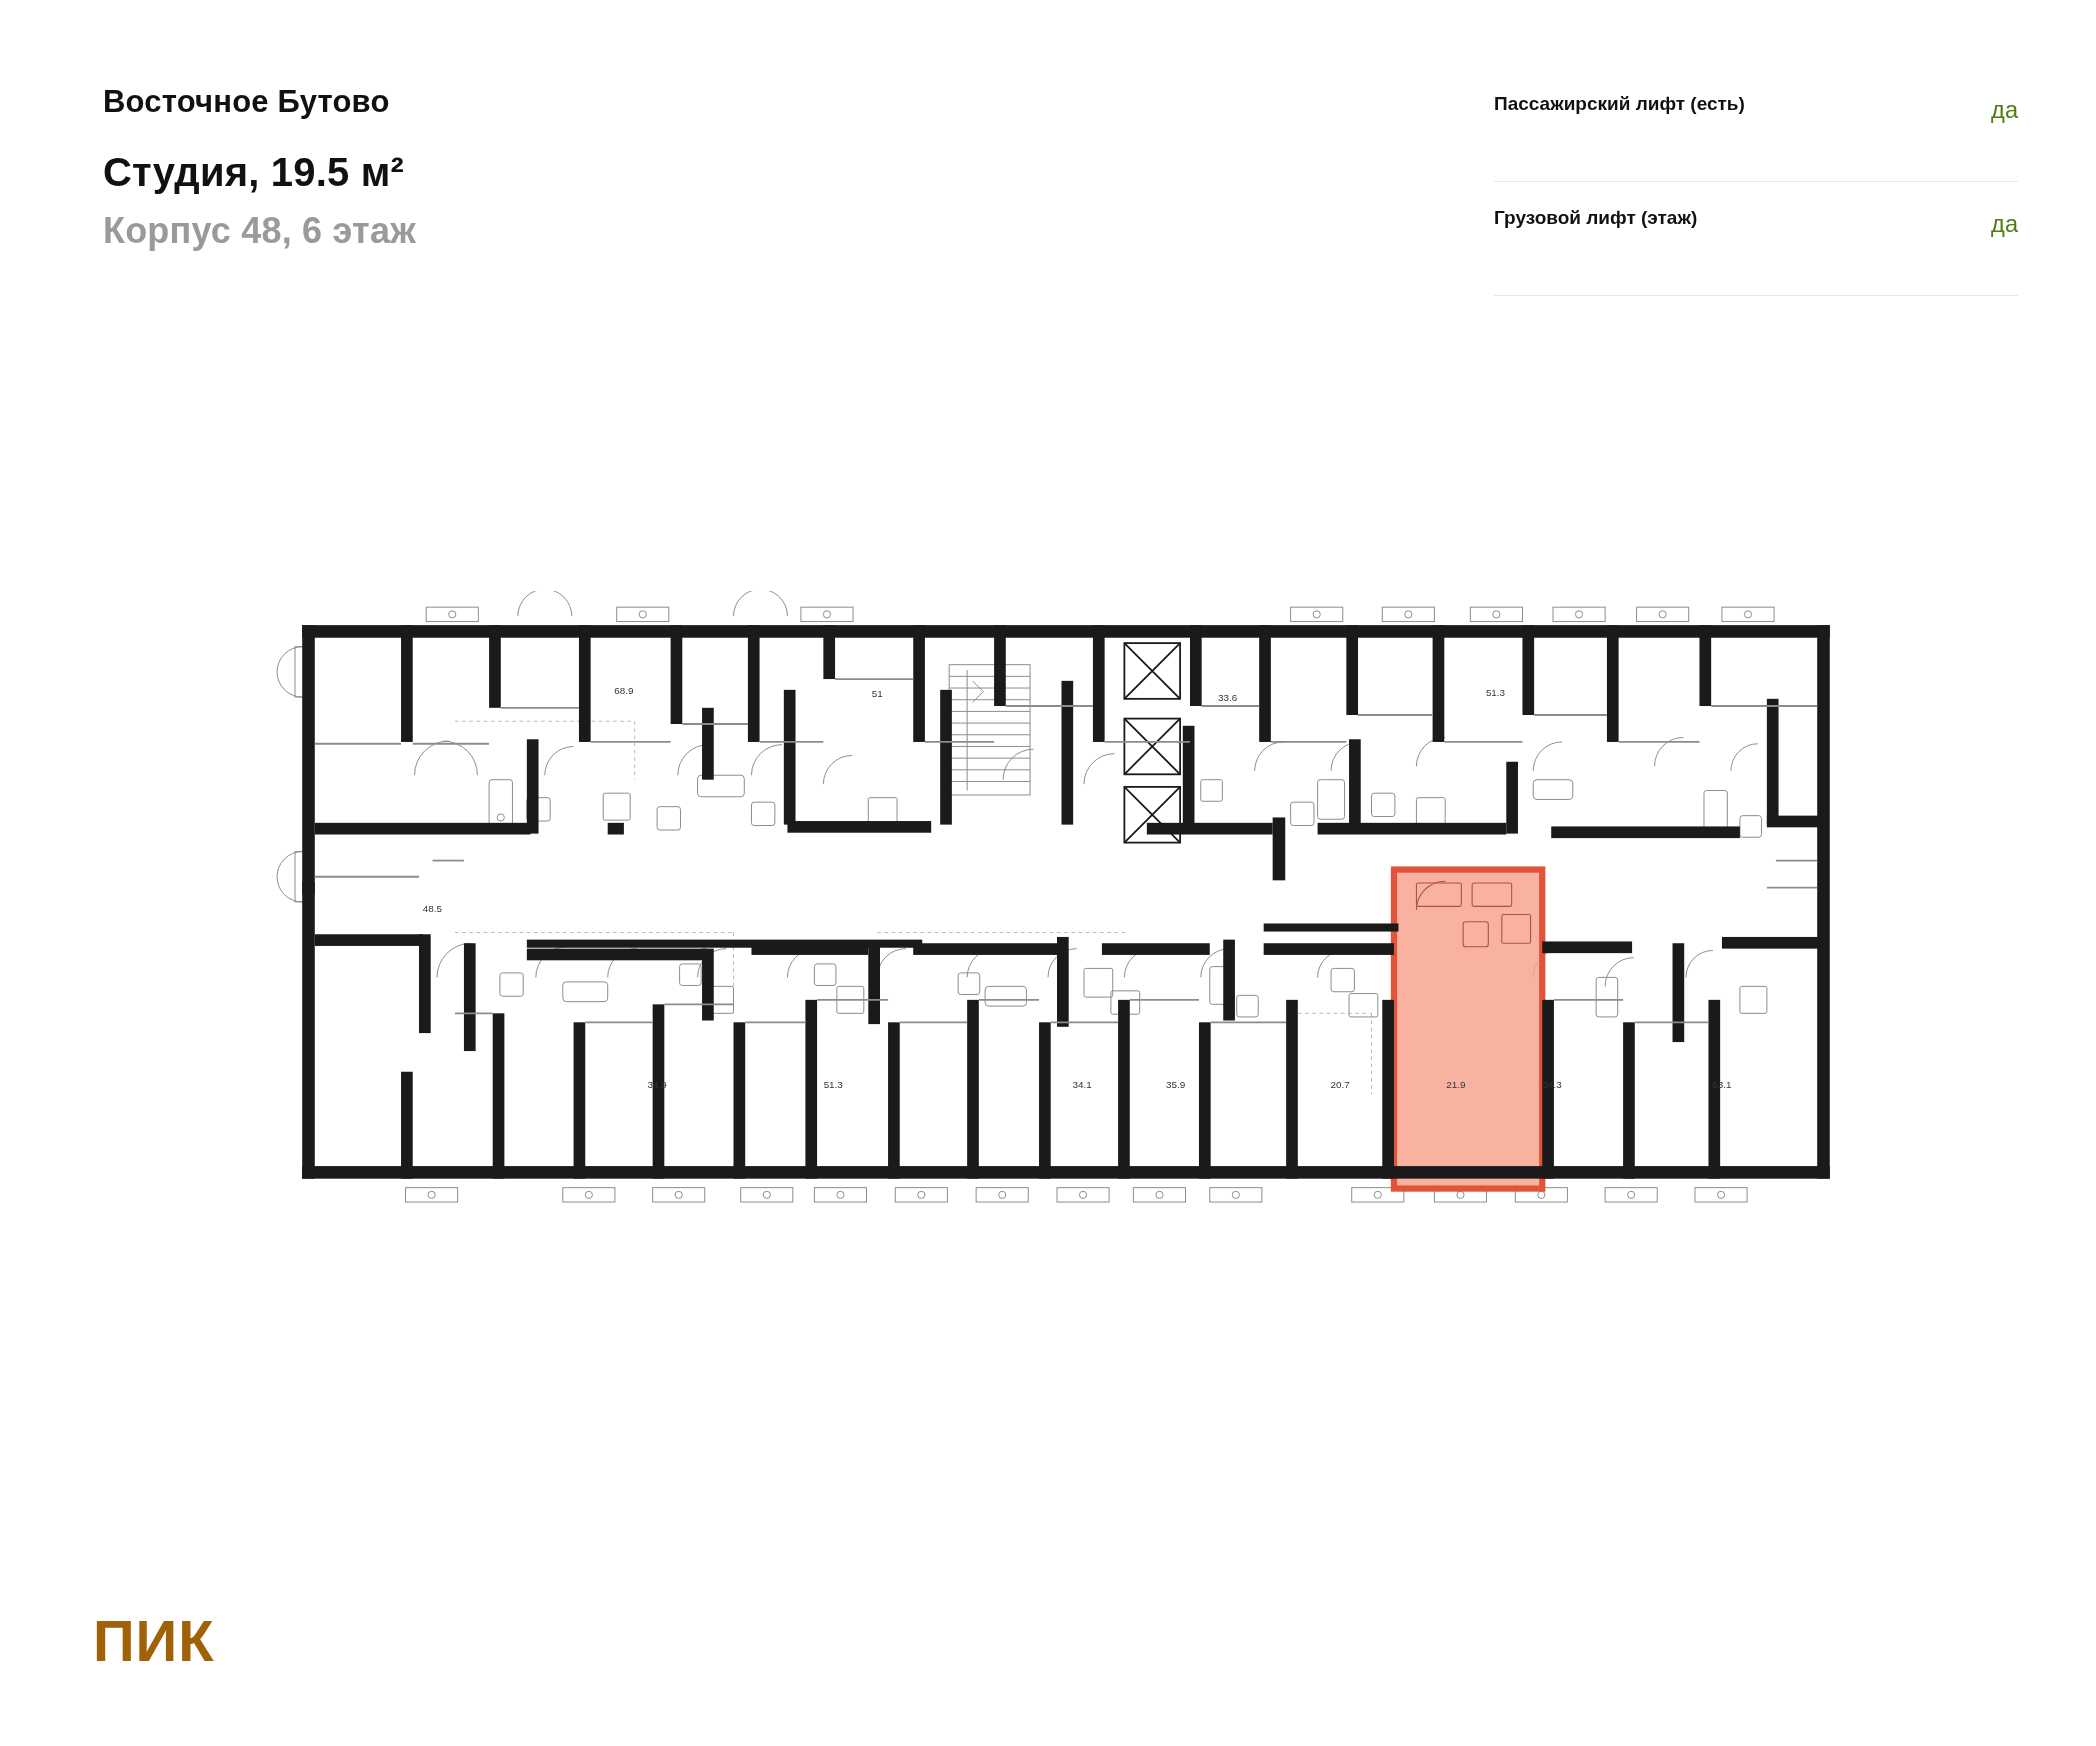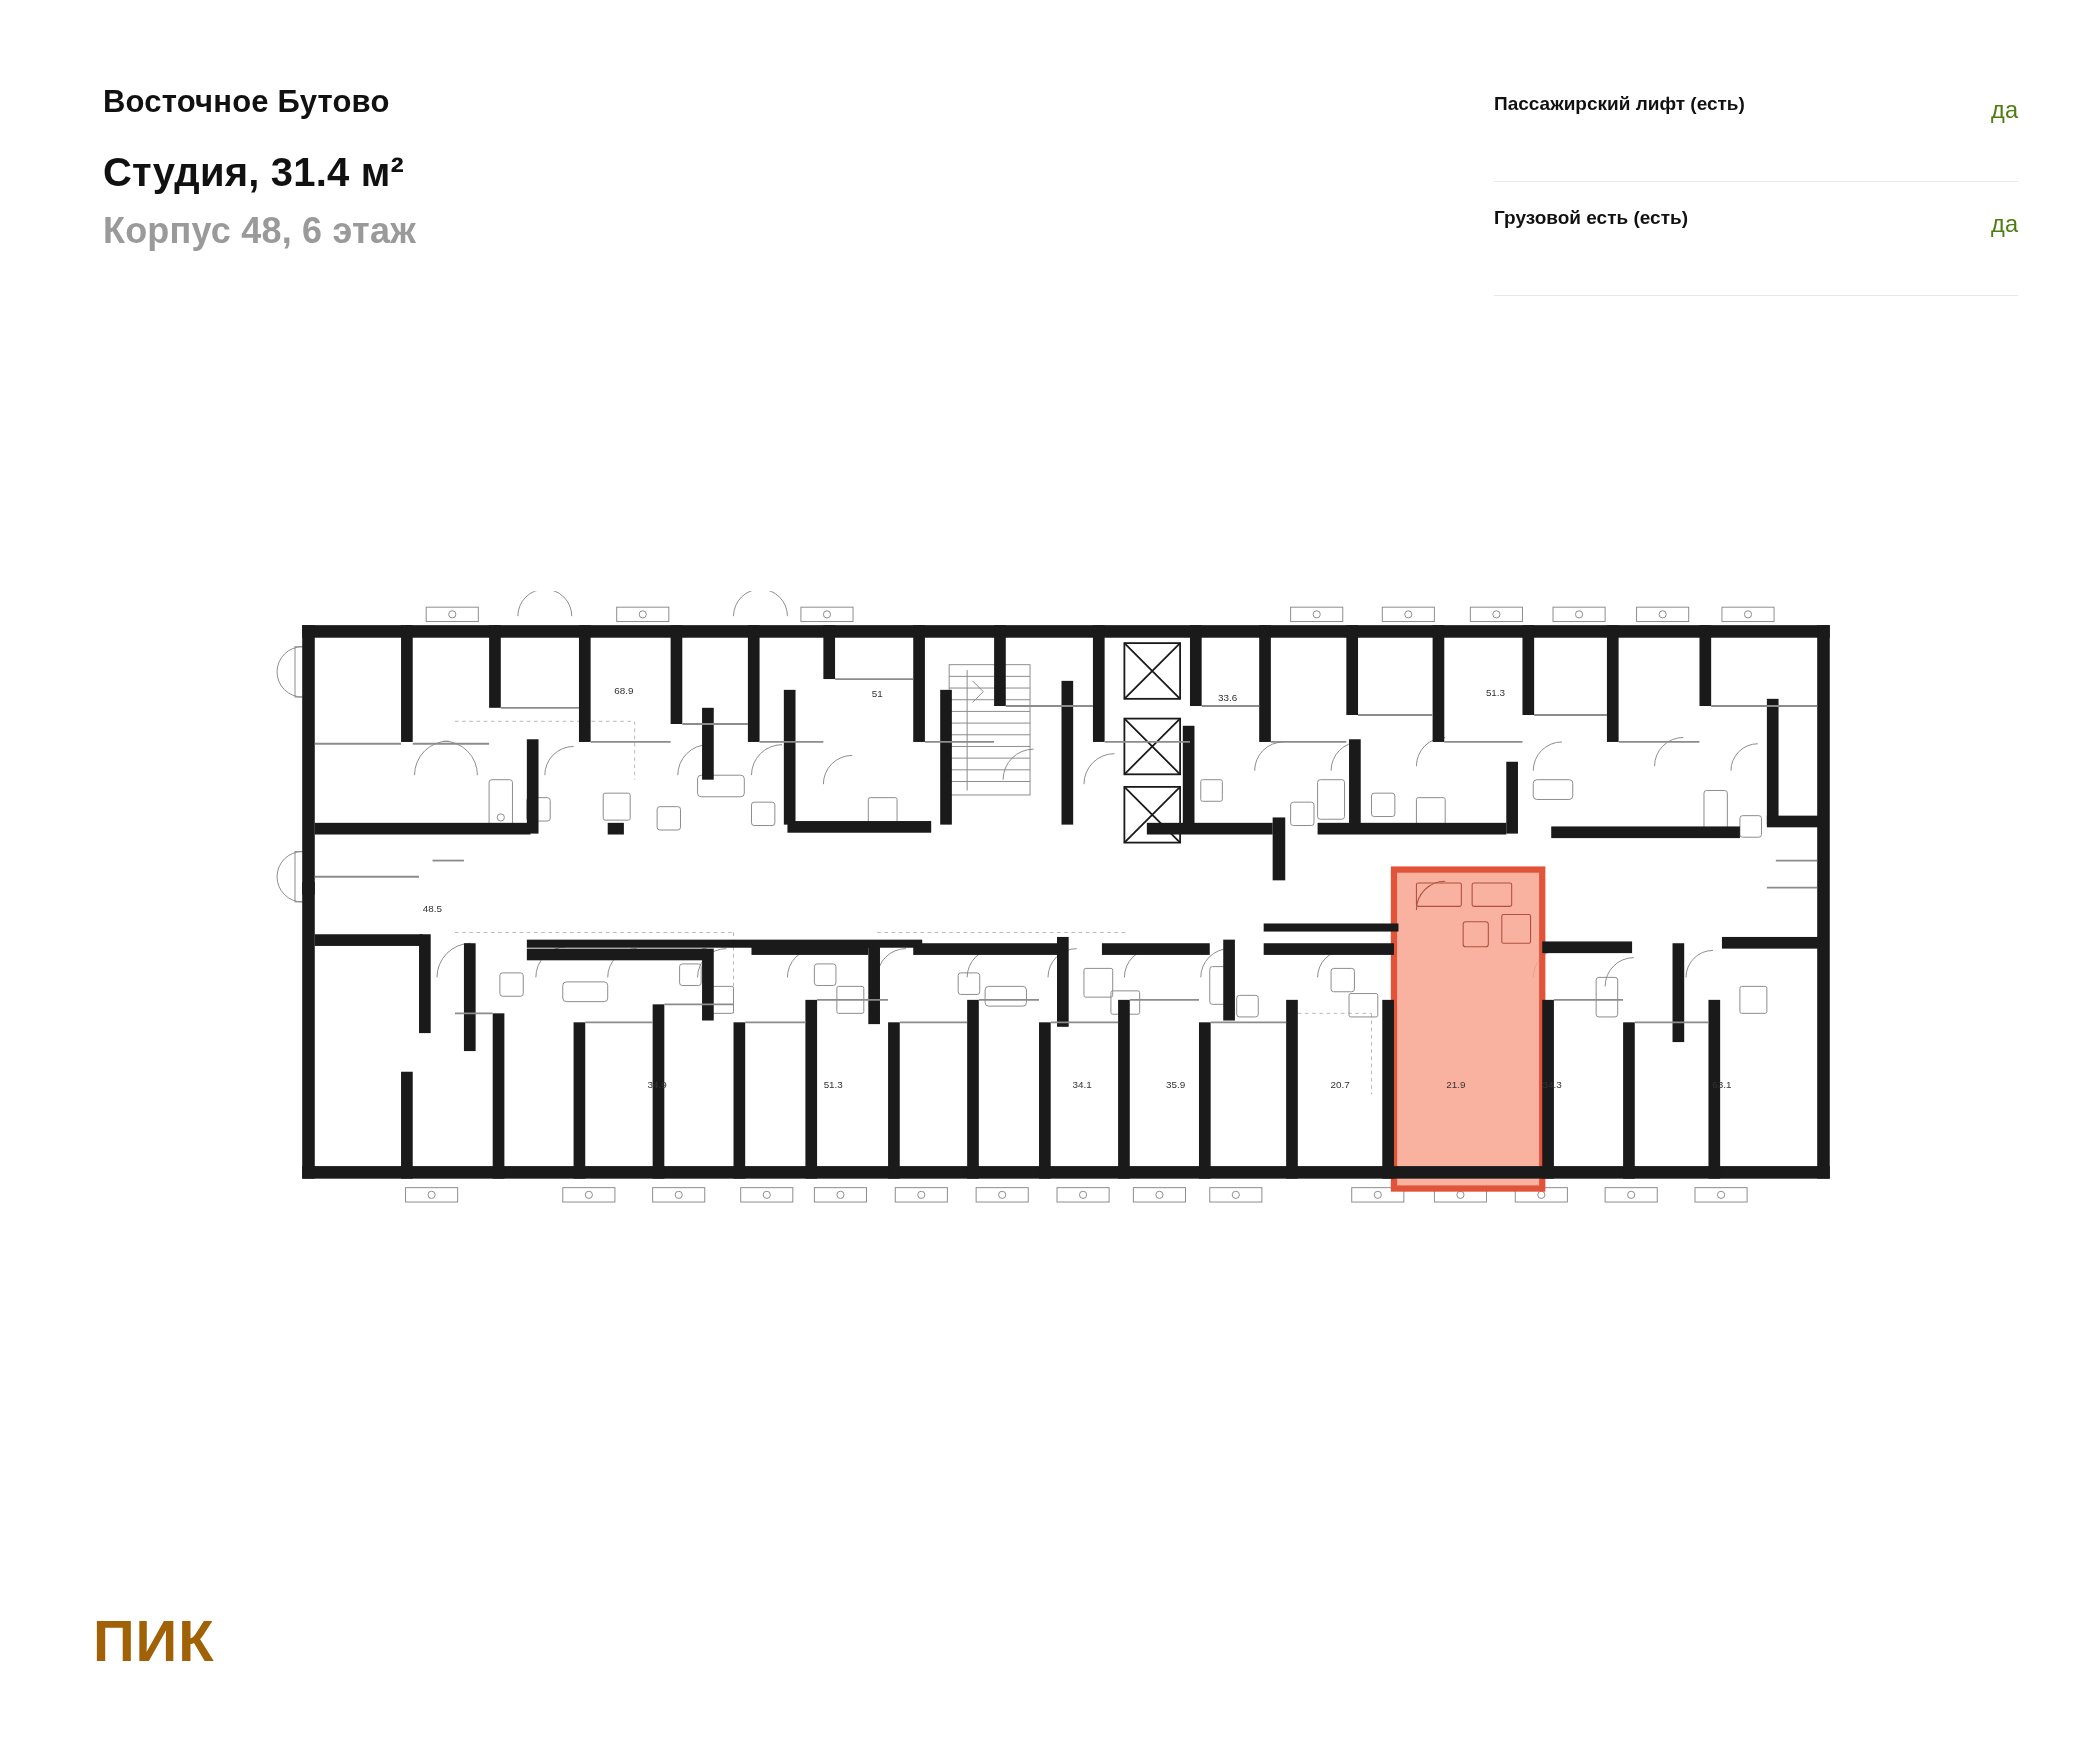--- a/index.html
+++ b/index.html
@@ -103,30 +103,30 @@
     color: #a16207;
     letter-spacing: 0.9px;
     font-family: "Liberation Sans", sans-serif;
   }
 </style>
 </head>
 <body>
 
 <div class="header">
   <div class="project-name">Восточное Бутово</div>
-  <div class="apt-title">Студия, 31.4 м²</div>
+  <div class="apt-title">Студия, 19.5 м²</div>
   <div class="apt-sub">Корпус 48, 6 этаж</div>
 
   <div class="facts">
     <div class="fact-row">
       <div class="fact-label">Пассажирский лифт (есть)</div>
       <div class="fact-value">да</div>
     </div>
     <div class="fact-row">
-      <div class="fact-label">Грузовой есть (есть)</div>
+      <div class="fact-label">Грузовой лифт (этаж)</div>
       <div class="fact-value">да</div>
     </div>
   </div>
 </div>
 
 <div class="plan-wrap">
 <svg class="plan-svg" width="1904" height="629" viewBox="0 0 1800 700" xmlns="http://www.w3.org/2000/svg">
 
   <g stroke="#8c8c8c" stroke-width="1.1" fill="none">
 

